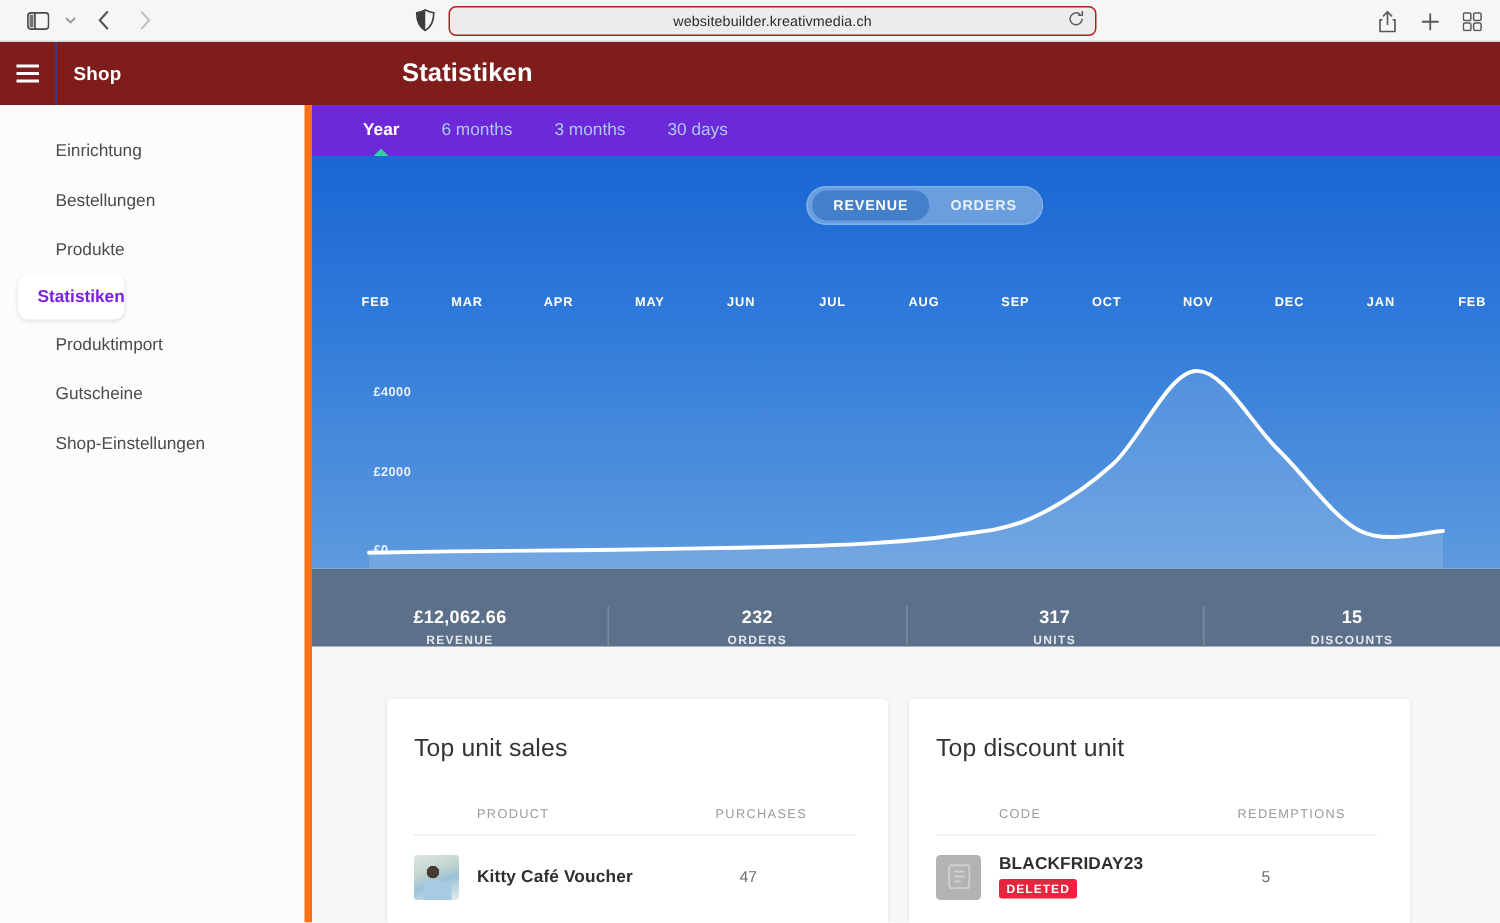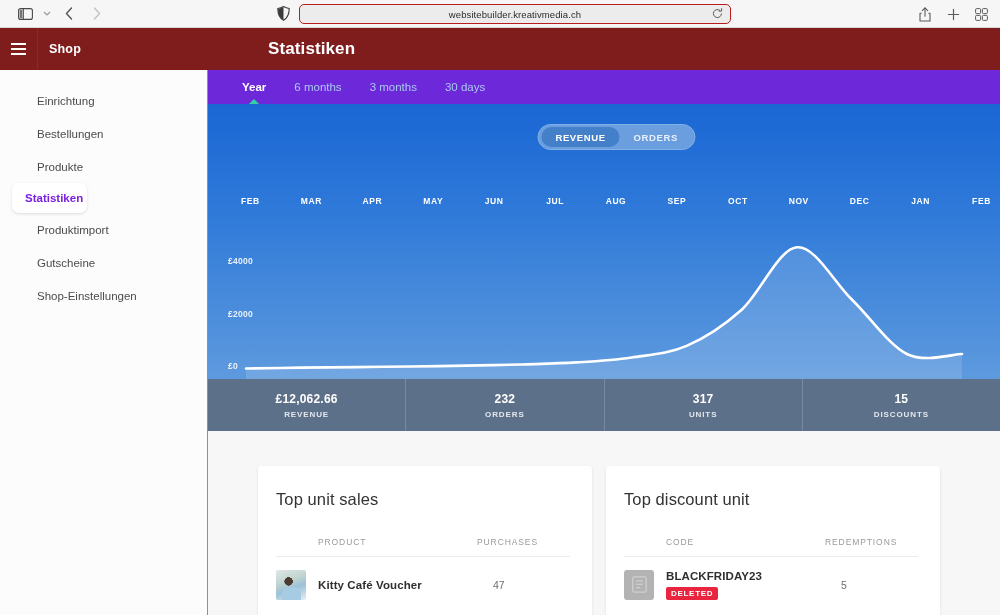--- a/index.html
+++ b/index.html
@@ -72,21 +72,21 @@
   .page-title {
     font-size: 17px; font-weight: 700; margin-left: 187px; letter-spacing: .1px;
   }
 
   
   .body-wrap { display: flex; width: 1000px; height: 545px; }
 
   .sidebar {
     width: 208px; height: 545px;
     background: #fcfcfc;
-    border-right: 1px solid #f97316;
+    border-right: 5px solid #f97316;
     padding-top: 14px;
   }
   .nav-item {
     height: 33px; display: flex; align-items: center;
     padding-left: 25px;
     font-size: 11.5px; color: #4b4b4b;
     margin: 0 12px 0 12px;
   }
   .nav-item.active {
     background: #ffffff;
@@ -143,28 +143,28 @@
 
   .months-row {
     position: absolute; top: 92px; left: 12px; width: 792px;
     display: flex;
   }
   .month-label {
     flex: 1; text-align: center;
     font-size: 8.5px; font-weight: 700; color: #ffffff; letter-spacing: .6px;
   }
   .y-label {
-    position: absolute; left: 20px;
+    position: absolute; left: 41px;
     font-size: 8.5px; font-weight: 700; color: #e9f1fb; letter-spacing: .3px;
   }
   .chart-svg { position: absolute; left: 0; top: 0; width: 792px; height: 275px; }
 
   
   .stats-bar {
-    height: 52px; background: #5d7089; display: flex;
+    height: 52px; background: #5d7089; display: flex; align-items: flex-end;
   }
   .stat {
     flex: 1; display: flex; flex-direction: column;
     align-items: center; justify-content: center; gap: 4px;
     border-right: 1px solid #788aa0;
   }
   .stat:last-child { border-right: none; }
   .stat-value { font-size: 12px; font-weight: 700; color: #ffffff; letter-spacing: .2px; }
   .stat-label { font-size: 8px; font-weight: 700; color: #e3e8ee; letter-spacing: .9px; }
 

